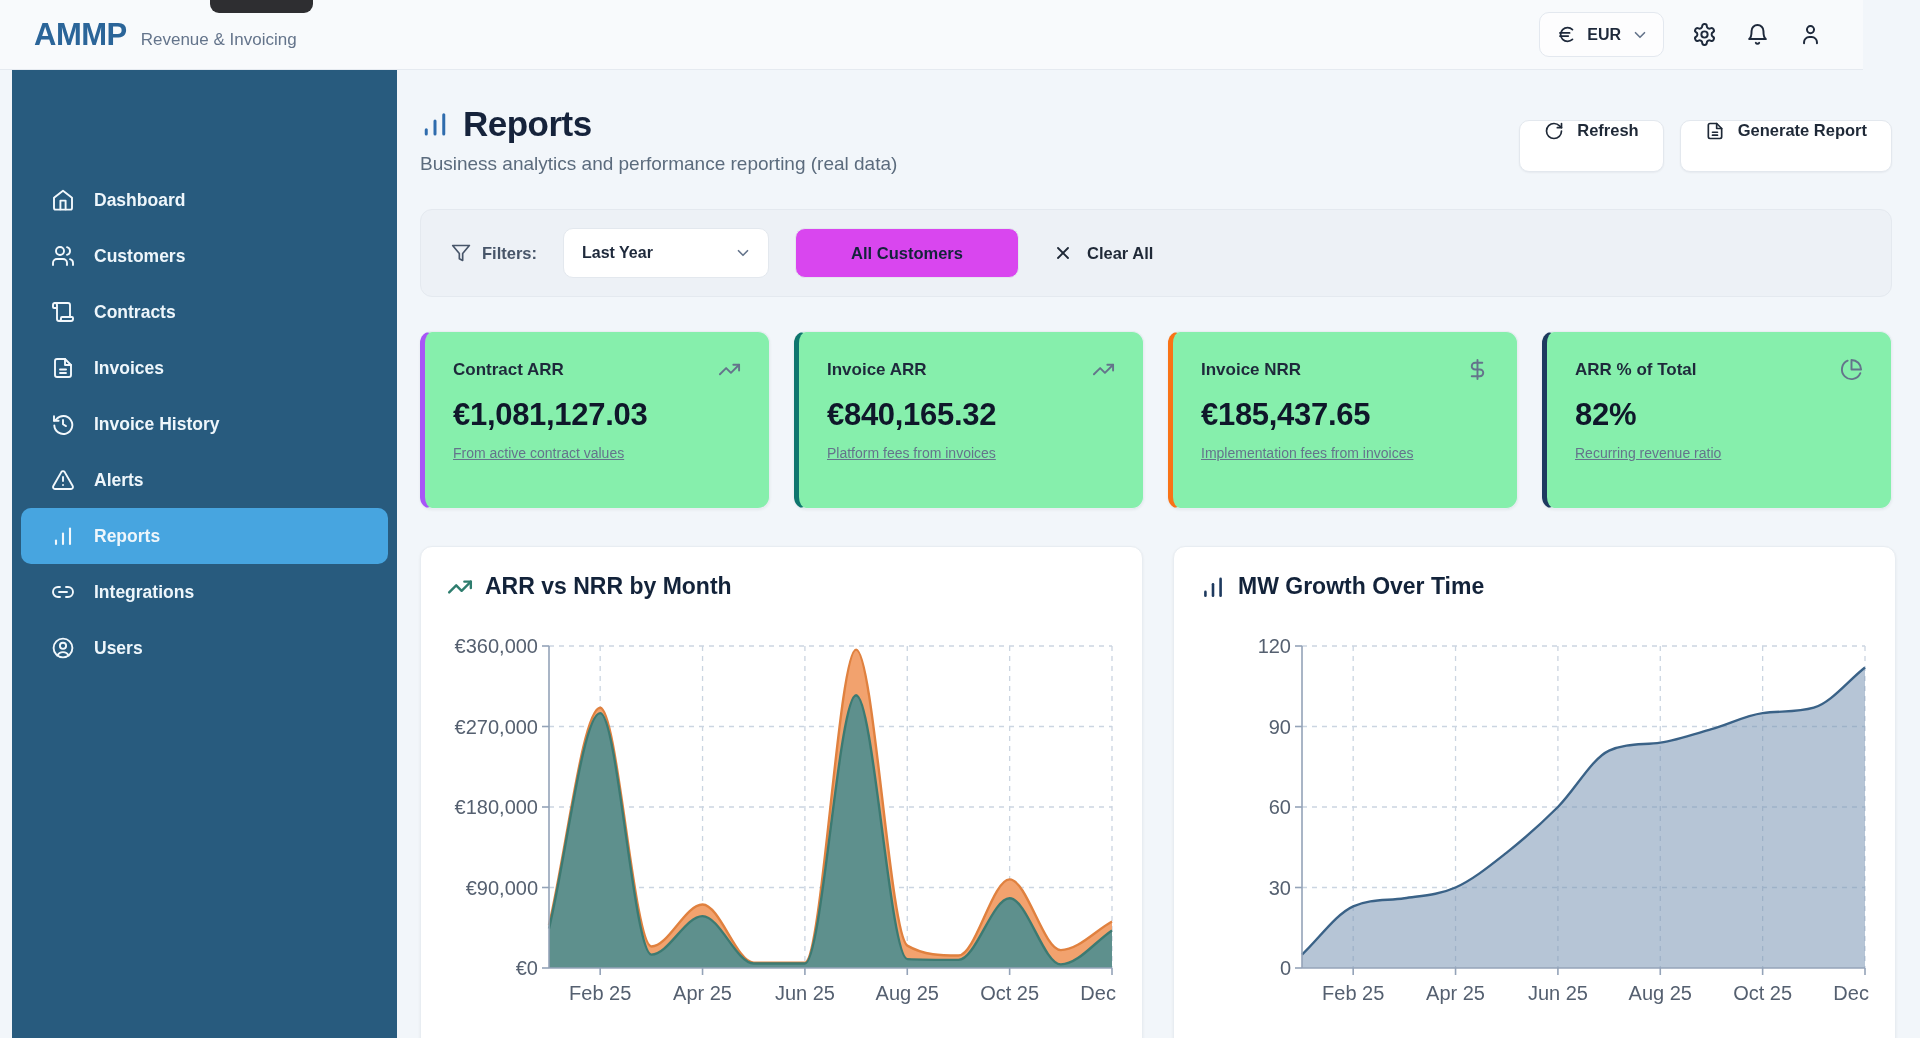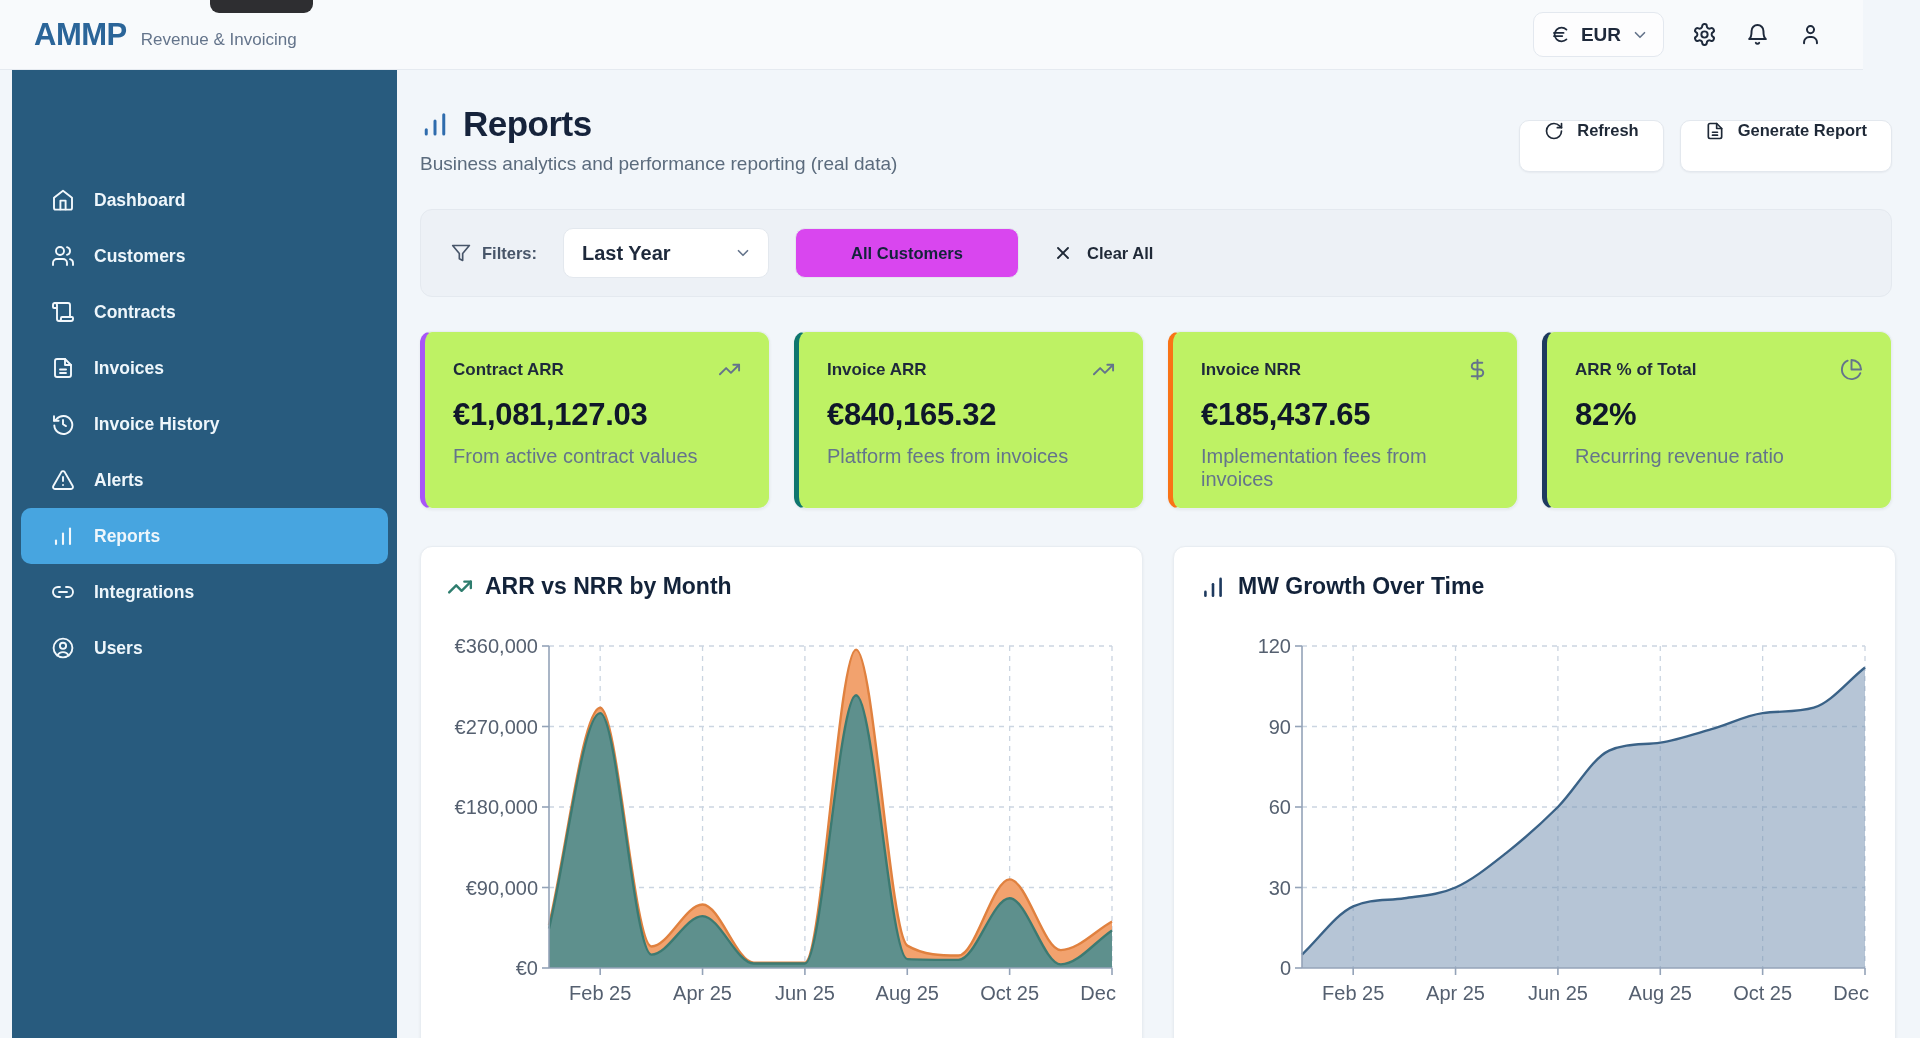--- a/index.html
+++ b/index.html
@@ -10,21 +10,21 @@
   
   .topbar { position:absolute; left:0; top:0; width:1863px; height:70px; background:#f8fafc;
             border-bottom:1px solid #e5eaf0; display:flex; align-items:center; justify-content:space-between;
             padding:0 40px 0 34px; z-index:5; }
   .brand { display:flex; align-items:baseline; gap:14px; }
   .brand-logo { font-size:31px; font-weight:800; color:#2b6599; letter-spacing:-0.5px; }
   .brand-sub { font-size:17px; color:#64748b; }
   .topbar-right { display:flex; align-items:center; gap:28px; }
   .currency-pill { display:flex; align-items:center; gap:10px; height:45px; padding:0 14px 0 16px;
                    background:#fdfdfe; border:1px solid #e3e8ef; border-radius:10px; cursor:pointer; }
-  .currency-pill .code { font-size:19px; font-weight:700; color:#1e293b; }
+  .currency-pill .code { font-size:16px; font-weight:700; color:#1e293b; }
   .icon-btn { background:none; border:none; color:#1e293b; cursor:pointer; display:flex; align-items:center; }
   .dark-pill { position:absolute; left:210px; top:-9px; width:103px; height:22px; background:#2e2e31; border-radius:9px; z-index:6; }
 
   
   .sidebar { position:absolute; left:12px; top:70px; width:385px; height:968px; background:#285b7e; padding-top:102px; z-index:4; }
   .nav-item { display:flex; align-items:center; gap:19px; height:56px; padding:0 20px 0 30px; margin:0 9px;
               color:#eef6fb; font-size:17.5px; font-weight:600; border-radius:10px; cursor:pointer; }
   .nav-item.active { background:#47a5e0; }
   .nav-item .ic { color:#f2f8fc; }
 
@@ -39,35 +39,35 @@
   .action-btn { display:flex; align-items:flex-start; gap:13px; height:52px; padding:0 24px; background:#ffffff;
                 border:1px solid #e3e8ee; border-radius:10px; font-family:inherit; font-size:16.5px; font-weight:600;
                 color:#1f2937; cursor:pointer; box-shadow:0 1px 2px rgba(15,23,42,.05); }
 
   
   .filterbar { margin-top:34px; background:#edf1f6; border:1px solid #e4e9ef; border-radius:12px; height:88px;
                display:flex; align-items:center; gap:26px; padding:0 30px; }
   .filters-label { display:flex; align-items:center; gap:11px; color:#475569; font-size:16.5px; font-weight:600; }
   .select-box { display:flex; align-items:center; justify-content:space-between; width:206px; height:50px;
                 background:#ffffff; border:1px solid #e3e8ee; border-radius:10px; padding:0 16px 0 18px;
-                font-size:20px; font-weight:600; color:#1e293b; cursor:pointer; }
+                font-size:16px; font-weight:600; color:#1e293b; cursor:pointer; }
   .btn-box { display:flex; align-items:center; justify-content:center; width:224px; height:50px; background:#d946ef;
              border:1px solid #e3e8ee; border-radius:10px; font-size:16.5px; font-weight:700; color:#13233a; cursor:pointer; }
   .clear-all { display:flex; align-items:center; gap:14px; font-size:16.5px; font-weight:600; color:#1f2937;
                background:none; border:none; cursor:pointer; font-family:inherit; margin-left:8px; }
 
   
   .metrics { display:grid; grid-template-columns:repeat(4,1fr); gap:24px; margin-top:34px; }
-  .metric-card { background:#bef264; border:1px solid #e8edf2; border-left-width:5px; border-left-style:solid;
+  .metric-card { background:#86efac; border:1px solid #e8edf2; border-left-width:5px; border-left-style:solid;
                  border-radius:12px; height:178px; padding:26px 28px; box-shadow:0 1px 3px rgba(15,23,42,.06); }
   .metric-top { display:flex; justify-content:space-between; align-items:center; }
   .metric-label { font-size:17px; font-weight:600; color:#1e293b; }
   .metric-top .ic { color:#64748b; }
   .metric-value { font-size:31px; font-weight:800; color:#0f172a; margin-top:16px; letter-spacing:-0.3px; }
-  .metric-desc { font-size:20px; color:#64748b; margin-top:12px; }
+  .metric-desc { font-size:14px; color:#64748b; margin-top:12px;text-decoration:underline; }
 
   
   .charts { display:grid; grid-template-columns:1fr 1fr; gap:30px; margin-top:37px; }
   .chart-card { background:#ffffff; border:1px solid #e8edf2; border-radius:12px; padding:26px; height:530px;
                 box-shadow:0 1px 3px rgba(15,23,42,.06); }
   .chart-title-row { display:flex; align-items:center; gap:12px; }
   .chart-title { font-size:23px; font-weight:700; color:#13233a; }
   .chart-svg { margin-top:16px; font-family:"Liberation Sans", sans-serif; }
   .chart-svg text { font-size:20px; fill:#556070; }
 </style>

